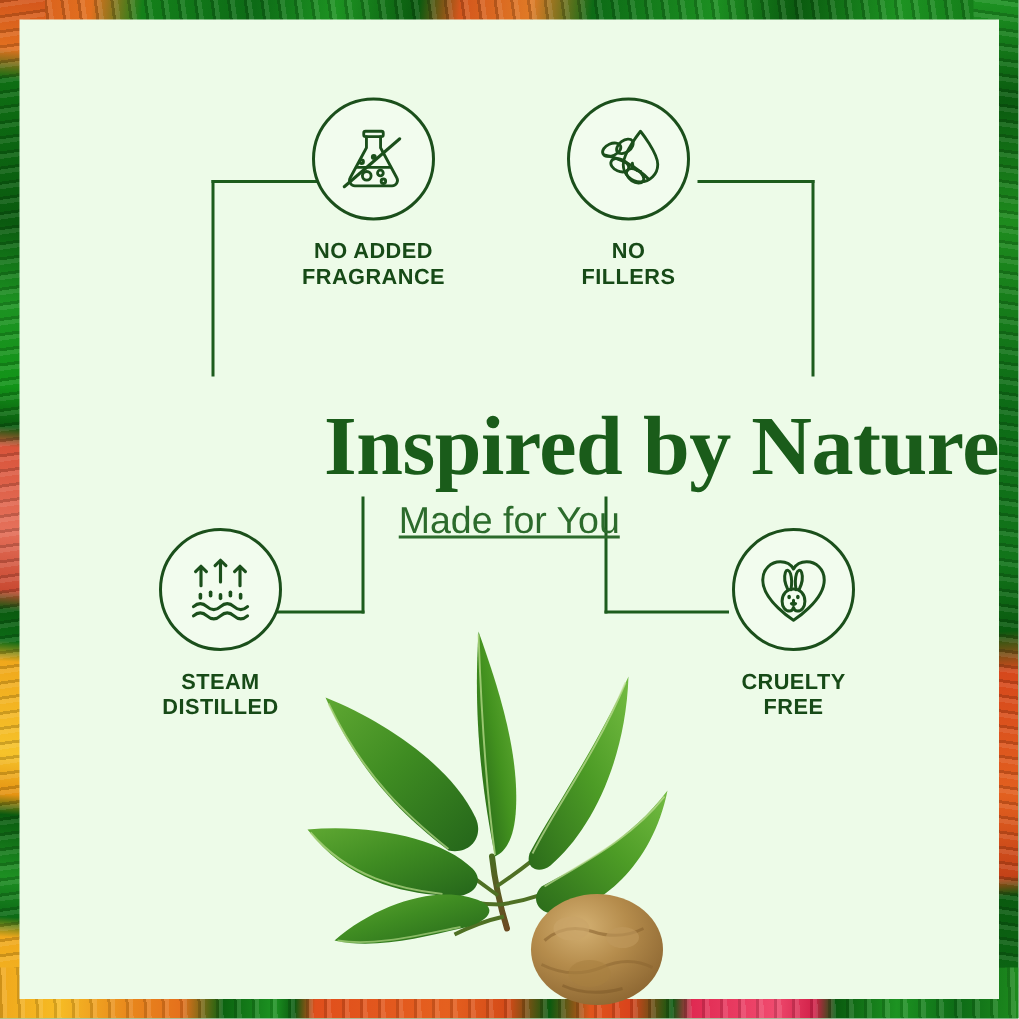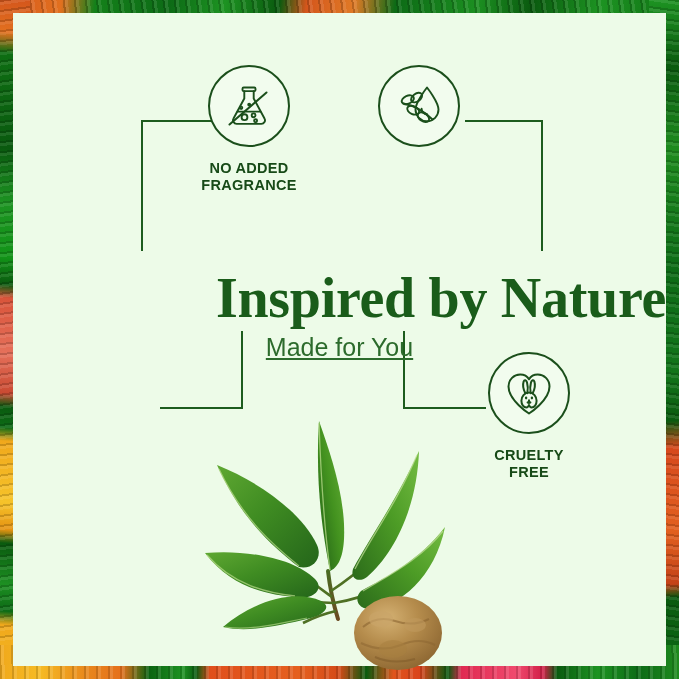--- a/index.html
+++ b/index.html
@@ -203,22 +203,47 @@
 
           <path d="M12.5 25.5 C22 27.5 32 32 41.5 41.5"></path>
 
           <ellipse cx="16.8" cy="21.8" rx="6.4" ry="4" transform="rotate(-24 16.8 21.8)"></ellipse>
           <ellipse cx="25.6" cy="19.6" rx="6.2" ry="3.9" transform="rotate(-36 25.6 19.6)"></ellipse>
           <ellipse cx="22.2" cy="32.2" rx="6.3" ry="4" transform="rotate(24 22.2 32.2)"></ellipse>
           <ellipse cx="32.4" cy="39.2" rx="6.4" ry="4" transform="rotate(34 32.4 39.2)"></ellipse>
         </svg>
         </span>
       </div>
-    </div>
-
+      <div class="badge-label">NO
+FILLERS</div>
+    </div>
+
+    <div class="badge" style="left:64px;top:339px;width:140px;">
+      <div class="circ">
+        <span>
+        <svg width="54" height="54" viewBox="0 0 54 54" fill="none" stroke="#1b4f1b" stroke-width="2.1" stroke-linecap="round" stroke-linejoin="round">
+
+          <path d="M14 24.5 L14 11.5 M10.4 15.1 L14 11.5 L17.6 15.1"></path>
+          <path d="M27 22 L27 7.5 M23.4 11.1 L27 7.5 L30.6 11.1"></path>
+          <path d="M40 24.5 L40 11.5 M36.4 15.1 L40 11.5 L43.6 15.1"></path>
+
+          <path d="M13.6 30.3 L13.6 32.6" stroke-width="2.4"></path>
+          <path d="M20.4 28.8 L20.4 31.1" stroke-width="2.4"></path>
+          <path d="M27 30.6 L27 32.9" stroke-width="2.4"></path>
+          <path d="M33.6 28.8 L33.6 31.1" stroke-width="2.4"></path>
+          <path d="M40.4 30.3 L40.4 32.6" stroke-width="2.4"></path>
+
+          <path d="M9 38.4 q4.5 -4 9 0 t9 0 t9 0 t9 0"></path>
+          <path d="M9 44.6 q4.5 -4 9 0 t9 0 t9 0 t9 0"></path>
+        </svg>
+        </span>
+      </div>
+      <div class="badge-label">STEAM
+DISTILLED</div>
+    </div>
 
     <div class="badge" style="left:446px;top:339px;width:140px;">
       <div class="circ">
         <span>
         <svg width="54" height="54" viewBox="0 0 54 54" fill="none" stroke="#1b4f1b" stroke-width="2" stroke-linecap="round" stroke-linejoin="round">
 
           <path d="M27 47.5 C27 47.5 6.5 34.5 6.5 20.6 C6.5 13.4 12 8.5 18.2 8.5
                    C22.4 8.5 25.5 10.6 27 13.3 C28.5 10.6 31.6 8.5 35.8 8.5
                    C42 8.5 47.5 13.4 47.5 20.6 C47.5 34.5 27 47.5 27 47.5 Z"></path>
 

